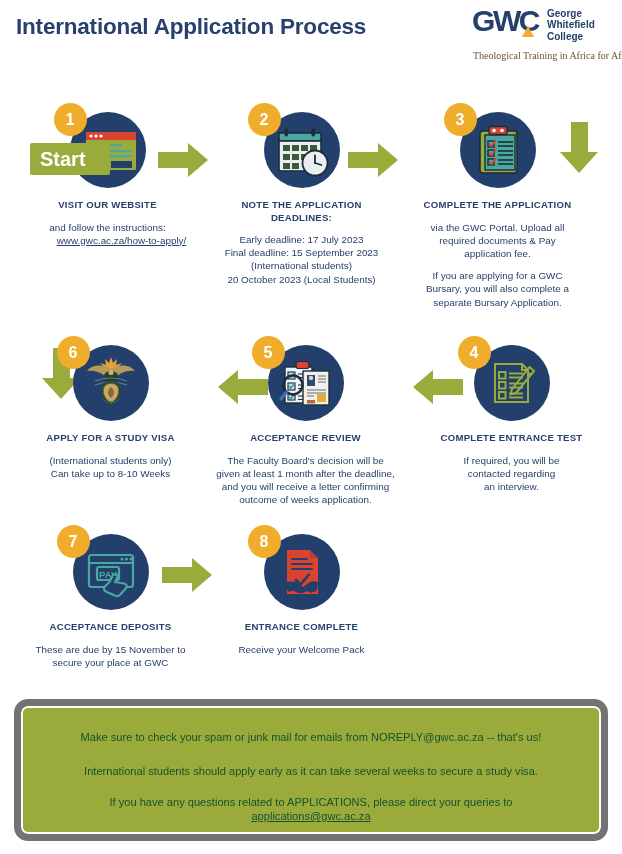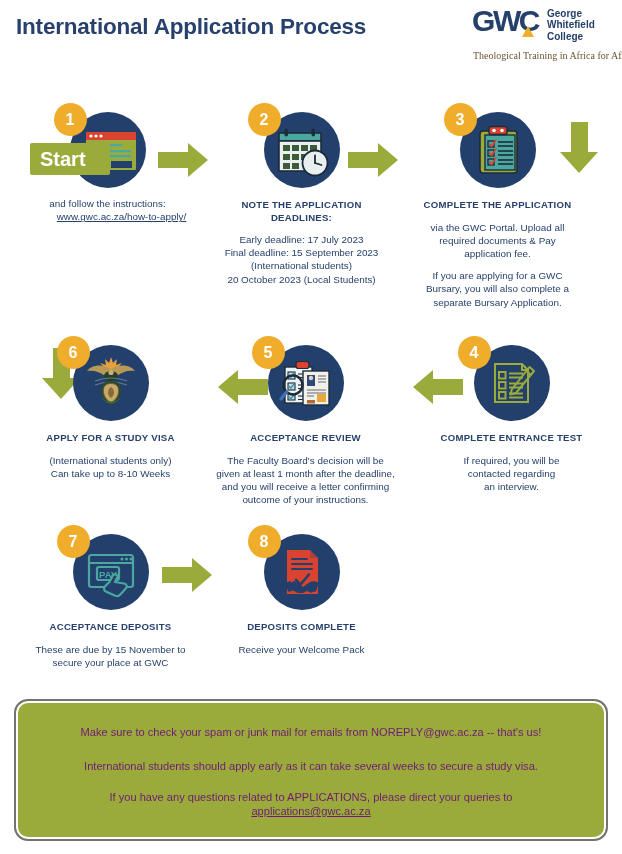--- a/index.html
+++ b/index.html
@@ -81,23 +81,23 @@
   #start-tag{
     position:absolute;left:30px;top:143px;width:80px;height:32px;
     background:#9aab3c;color:#ffffff;font-size:20px;font-weight:bold;
     line-height:32px;text-align:left;padding-left:10px;box-sizing:border-box;
     border-radius:2px;z-index:1;
   }
 
   
   #footer{
     position:absolute;left:14px;top:699px;width:594px;height:142px;
-    background:#9aab3c;border:2px solid #737373;border-radius:14px;
+    background:#9aab3c;border:7px solid #737373;border-radius:14px;
     box-shadow:0 0 0 2px #ffffff inset;
-    color:#701a75;text-align:center;box-sizing:border-box;
+    color:#14532d;text-align:center;box-sizing:border-box;
   }
   .foot-line{font-size:11.1px;line-height:14px;}
   #foot-l1{position:absolute;left:0;right:0;top:24px;}
   #foot-l2{position:absolute;left:0;right:0;top:58px;}
   #foot-l3{position:absolute;left:0;right:0;top:89px;}
   #foot-l4{position:absolute;left:0;right:0;top:103px;text-decoration:underline;}
 
   svg{display:block;}
 </style>
 </head>
@@ -170,20 +170,21 @@
       <circle cx="21" cy="24" r="1.6" fill="#ffffff"></circle>
       <circle cx="26" cy="24" r="1.6" fill="#ffffff"></circle>
       <circle cx="31" cy="24" r="1.6" fill="#ffffff"></circle>
       <rect x="30" y="32" width="22" height="2.3" fill="#4aa8a0"></rect>
       <rect x="21" y="38" width="40" height="2.3" fill="#4aa8a0"></rect>
       <rect x="21" y="43" width="40" height="2.3" fill="#4aa8a0"></rect>
       <rect x="41" y="49" width="21" height="7" fill="#23406c"></rect>
       <path d="M27 52.5 h6 v-2.6 l4.5 3.4 -4.5 3.4 v-2.6 h-6 z" fill="#ffffff"></path>
     </svg>
   </div>
+  <div class="step-title">VISIT OUR WEBSITE</div>
   <div class="step-body">
     <span>and follow the instructions:</span><br>
     <span class="link">www.gwc.ac.za/how-to-apply/</span>
   </div>
 </div>
 
 <div class="step" style="left:204px;top:112px;">
   <div class="circle">
     <div class="badge">2</div>
     <svg width="76" height="76" viewBox="0 0 76 76">
@@ -327,21 +328,21 @@
       <rect x="39" y="55" width="8" height="3.5" fill="#b06a3a"></rect>
       <circle cx="25" cy="40" r="9.5" fill="none" stroke="#1d2b3a" stroke-width="2.4"></circle>
       <line x1="18.5" y1="47" x2="13" y2="54" stroke="#3f6fb0" stroke-width="3.4" stroke-linecap="round"></line>
     </svg>
   </div>
   <div class="step-title">ACCEPTANCE REVIEW</div>
   <div class="step-body">
     <span>The Faculty Board's decision will be</span><br>
     <span>given at least 1 month after the deadline,</span><br>
     <span>and you will receive a letter confirming</span><br>
-    <span>outcome of your instructions.</span>
+    <span>outcome of weeks application.</span>
   </div>
 </div>
 
 <div class="step" style="left:13px;top:345px;">
   <div class="circle">
     <div class="badge">6</div>
     <svg width="76" height="76" viewBox="0 0 76 76">
       <g fill="#e8a13c">
         <path d="M38 12 l2 6 l4 -4 l-1 6 l6 -2 l-4 4 l6 1 l-6 1 l4 4 l-6 -2 l1 6 l-4 -4 l-2 6 l-2 -6 l-4 4 l1 -6 l-6 2 l4 -4 l-6 -1 l6 -1 l-4 -4 l6 2 l-1 -6 l4 4 z"></path>
       </g>
@@ -398,21 +399,21 @@
         <line x1="28" y1="25" x2="43" y2="25"></line>
         <line x1="28" y1="30" x2="48" y2="30"></line>
         <line x1="28" y1="35" x2="48" y2="35"></line>
       </g>
       <path d="M32 46 l4.5 4.5 l8.5 -10" fill="none" stroke="#23406c" stroke-width="2.6" stroke-linecap="round" stroke-linejoin="round"></path>
       <path d="M25 50 l5 -3 l5 3 l4 3 l4 -3 l5 -3 l5 3 l-1 6 l-5 3 l-4 -2 l-4 2 h-5 l-4 -2 l-4 -2 z" fill="#23406c"></path>
       <rect x="22.5" y="47.5" width="6" height="10" rx="1.4" fill="#23406c" transform="rotate(-18 25.5 52.5)"></rect>
       <rect x="47.5" y="47.5" width="6" height="10" rx="1.4" fill="#23406c" transform="rotate(18 50.5 52.5)"></rect>
     </svg>
   </div>
-  <div class="step-title">DEPOSITS COMPLETE</div>
+  <div class="step-title">ENTRANCE COMPLETE</div>
   <div class="step-body">
     <span>Receive your Welcome Pack</span>
   </div>
 </div>
 
 <div id="footer">
   <div class="foot-line" id="foot-l1">Make sure to check your spam or junk mail for emails from NOREPLY@gwc.ac.za -- that's us!</div>
   <div class="foot-line" id="foot-l2">International students should apply early as it can take several weeks to secure a study visa.</div>
   <div class="foot-line" id="foot-l3">If you have any questions related to APPLICATIONS, please direct your queries to</div>
   <div class="foot-line" id="foot-l4">applications@gwc.ac.za</div>

